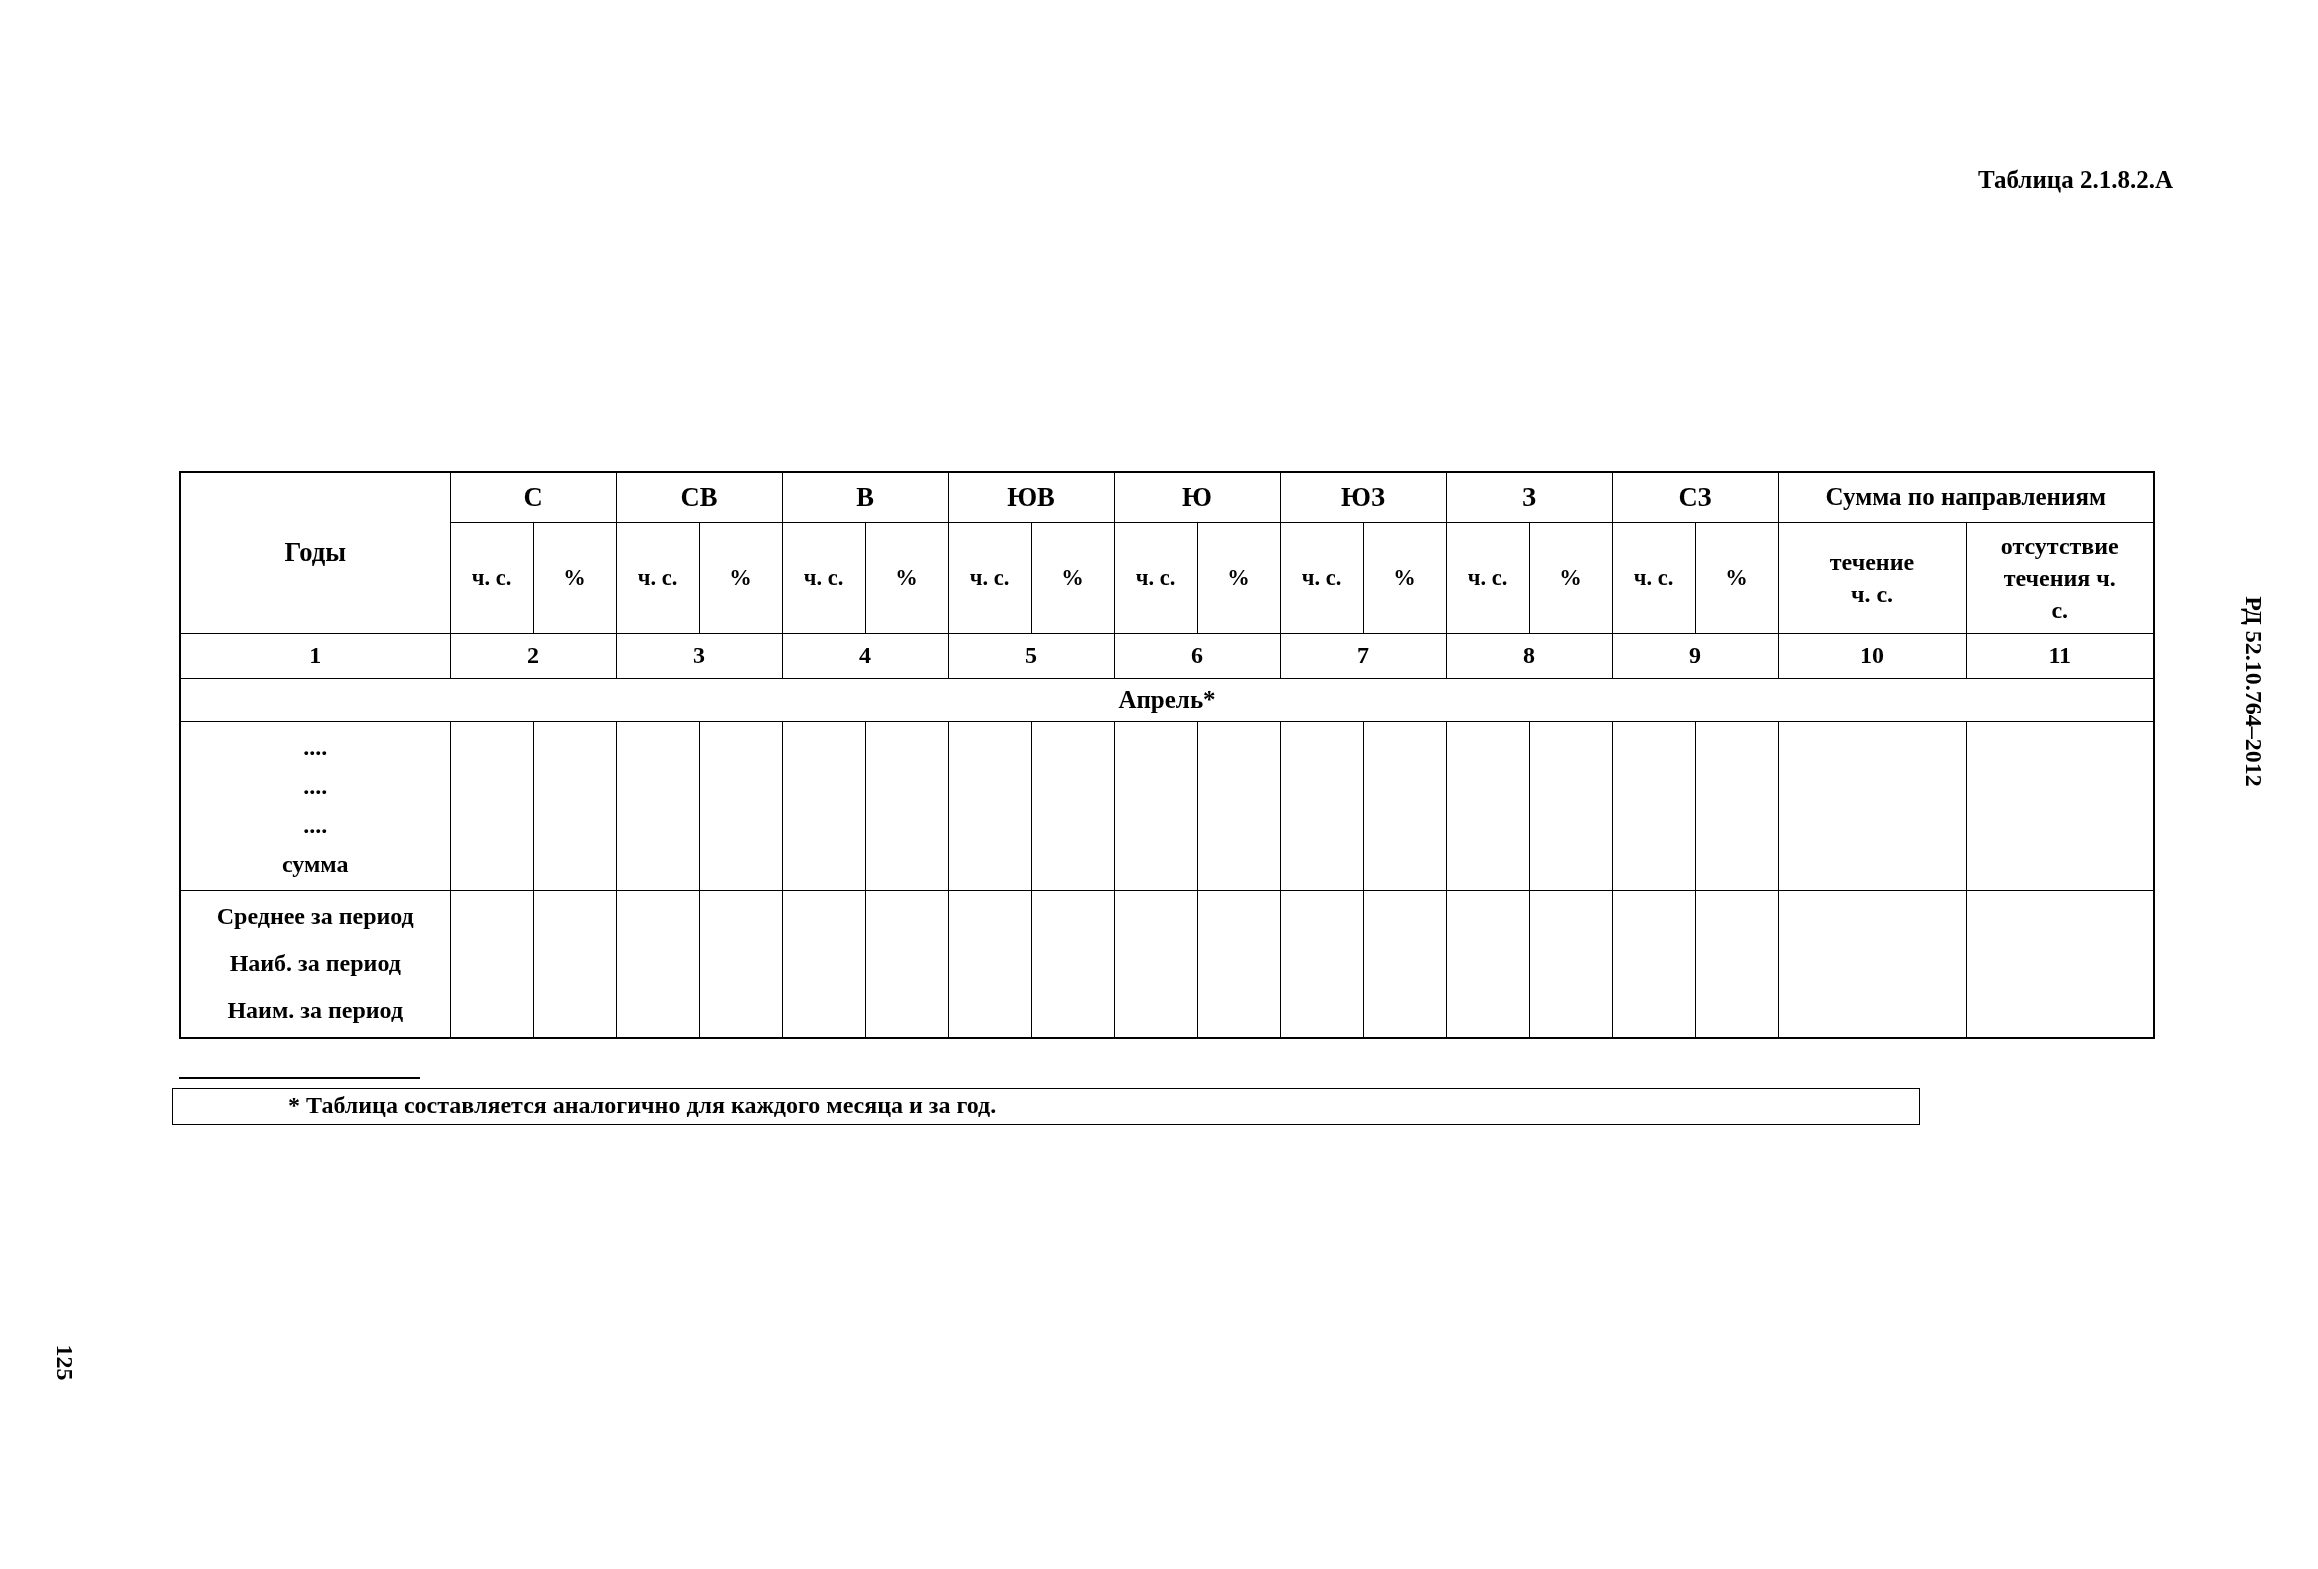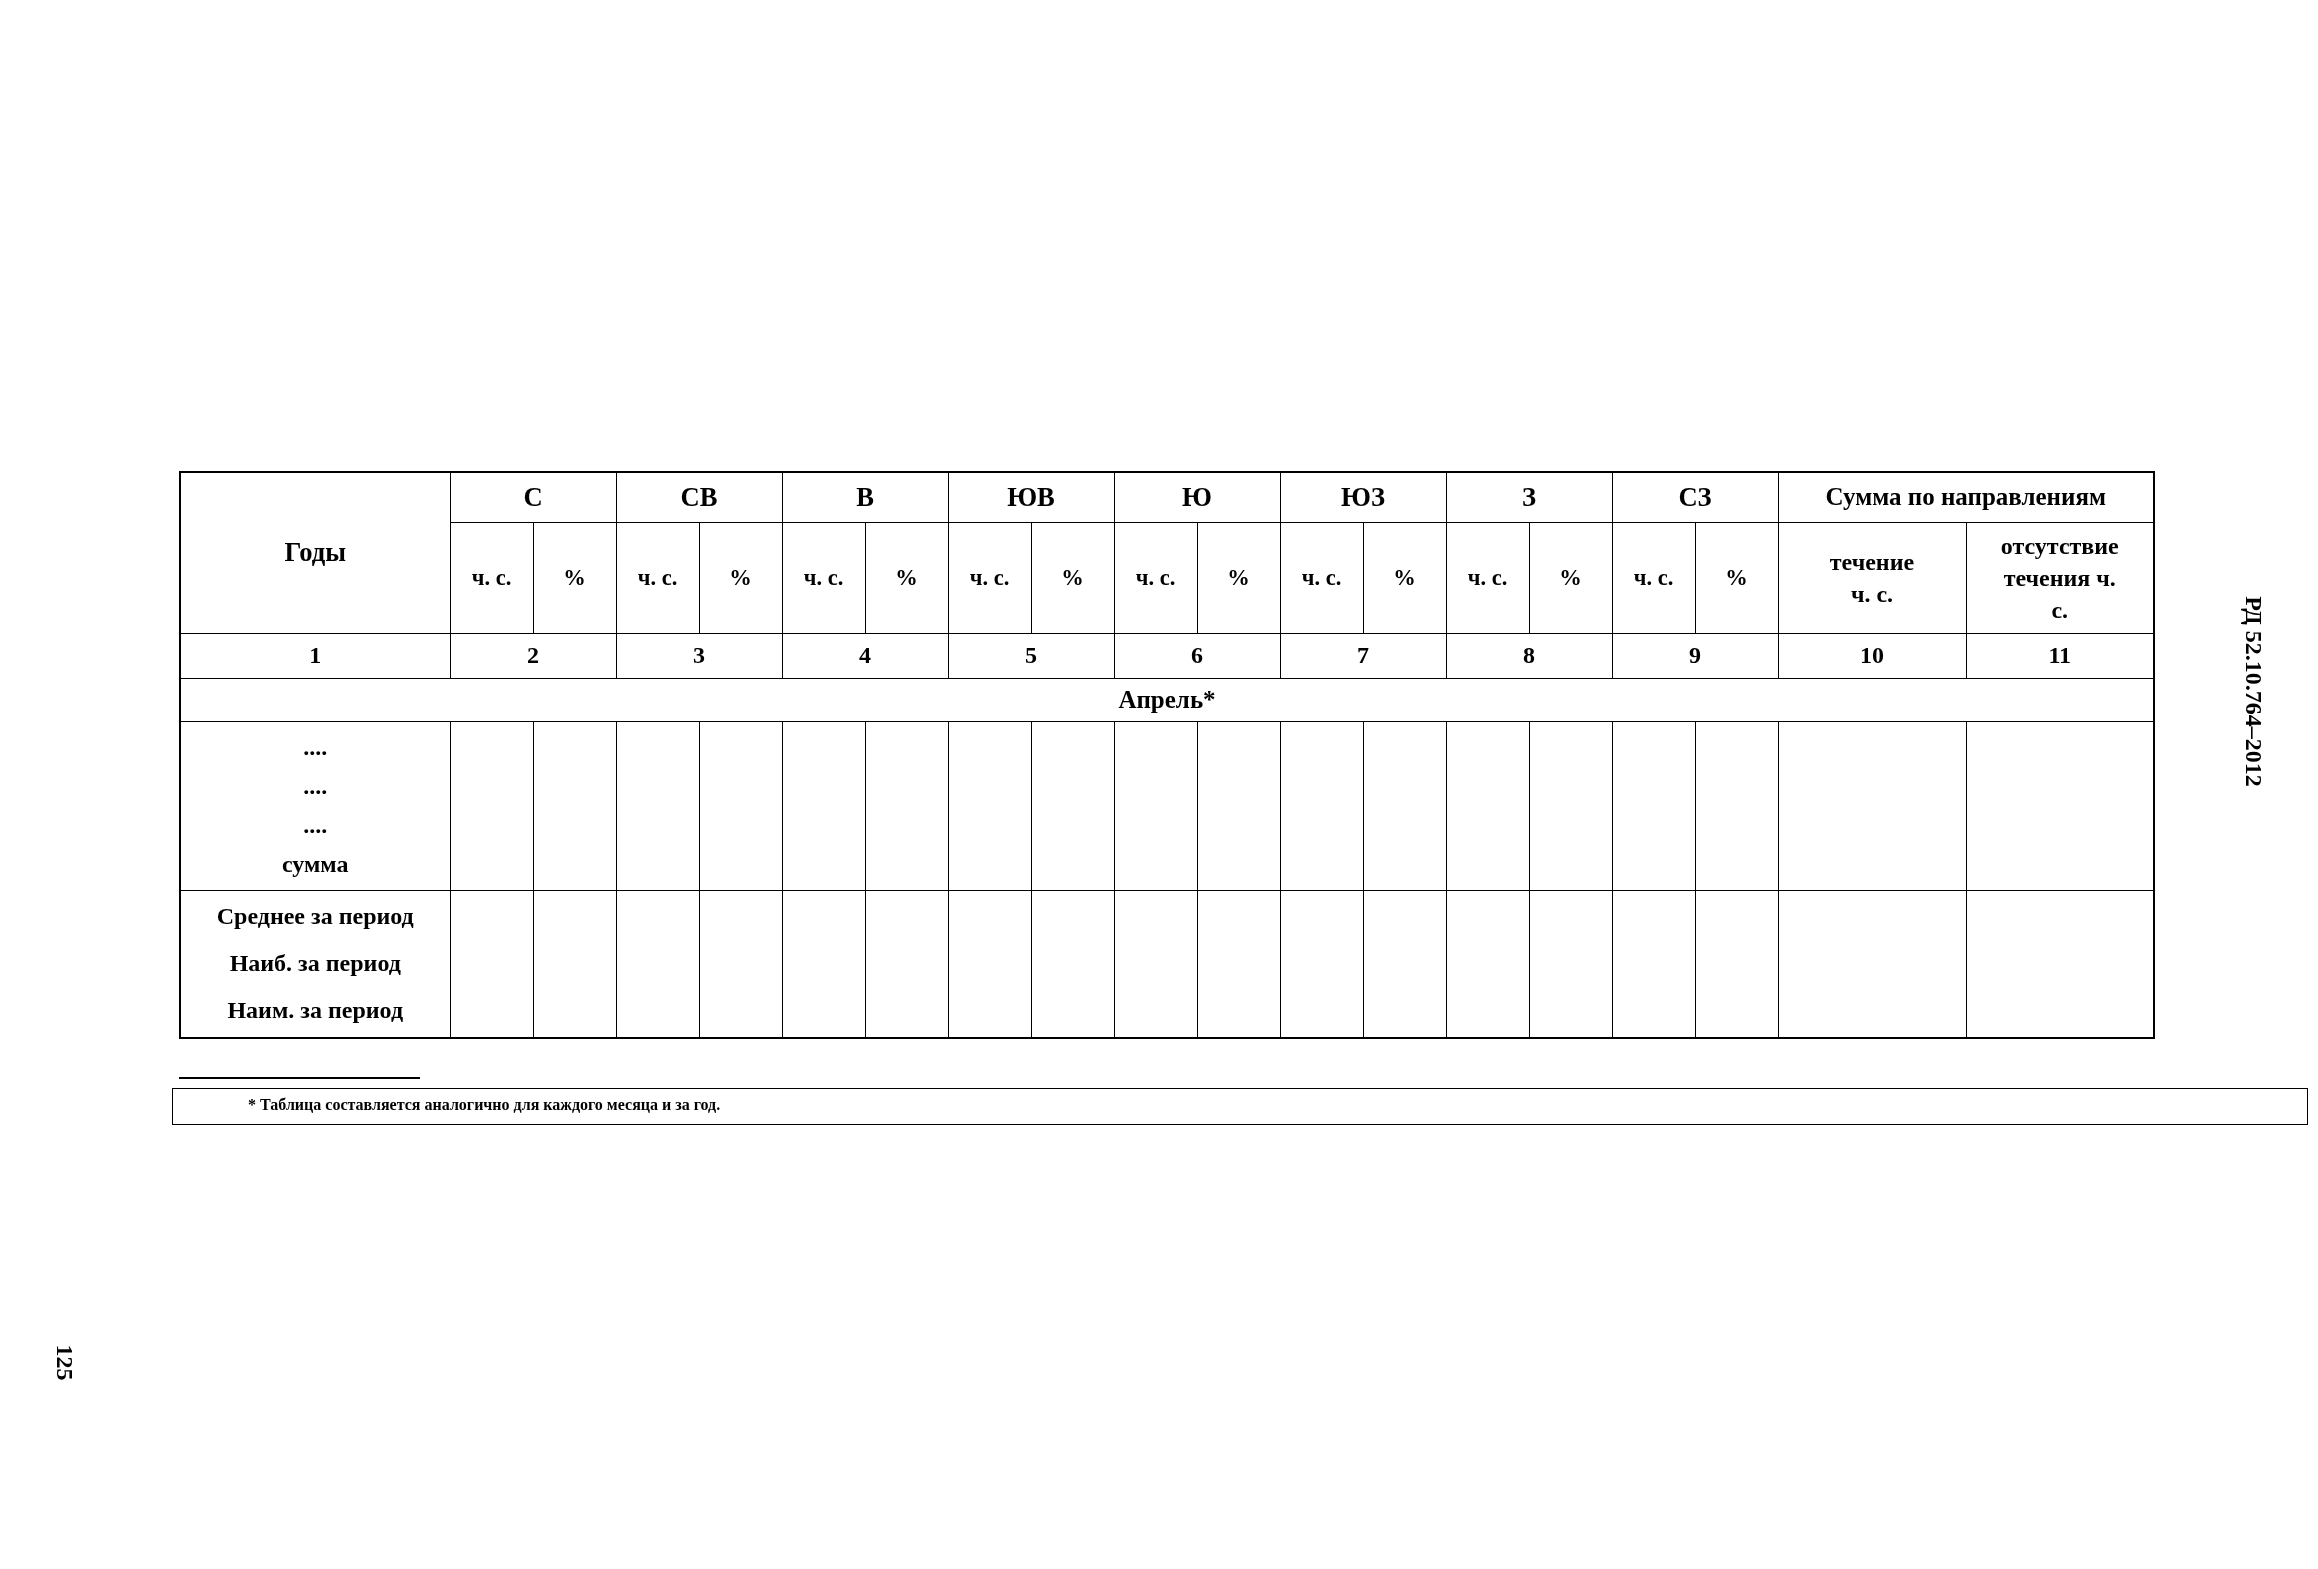--- a/index.html
+++ b/index.html
@@ -55,42 +55,43 @@
   .r-dots td.c-label div { line-height: 39px; font-size: 24px; }
   .r-stats { height: 148px; }
   .r-stats td.c-label div { line-height: 47px; font-size: 24px; }
   .c-years { font-size: 25px; }
 
   .footnote-sep {
     position: absolute; left: 179px; top: 1077px; width: 241px;
     border-top: 2.4px solid #000;
   }
   .footnote-box {
-    position: absolute; left: 172px; top: 1088px; width: 2136px; height: 37px;
+    position: absolute; left: 172px; top: 1088px; width: 1748px; height: 37px;
     border: 1.6px solid #000; box-sizing: border-box;
-    font-size: 16px; line-height: 32px; padding-left: 75px;
+    font-size: 24px; line-height: 32px; padding-left: 115px;
     text-align: left;
   }
 
   .doc-number {
     position: absolute; left: 2147px; top: 678px; width: 212px;
     text-align: center; font-size: 24px;
     transform: rotate(90deg);
   }
   .page-number {
     position: absolute; left: 36px; top: 1349px; width: 56px;
     text-align: center; font-size: 24px;
     transform: rotate(90deg);
   }
 </style>
 </head>
 <body>
 
 <div class="page">
 
+  <div class="table-ref">Таблица 2.1.8.2.А</div>
 
 
 
   <table class="grid">
     <colgroup>
       <col class="col-years">
       <col class="col-sub" span="16">
       <col class="col-sum" span="2">
     </colgroup>
     <tbody>

